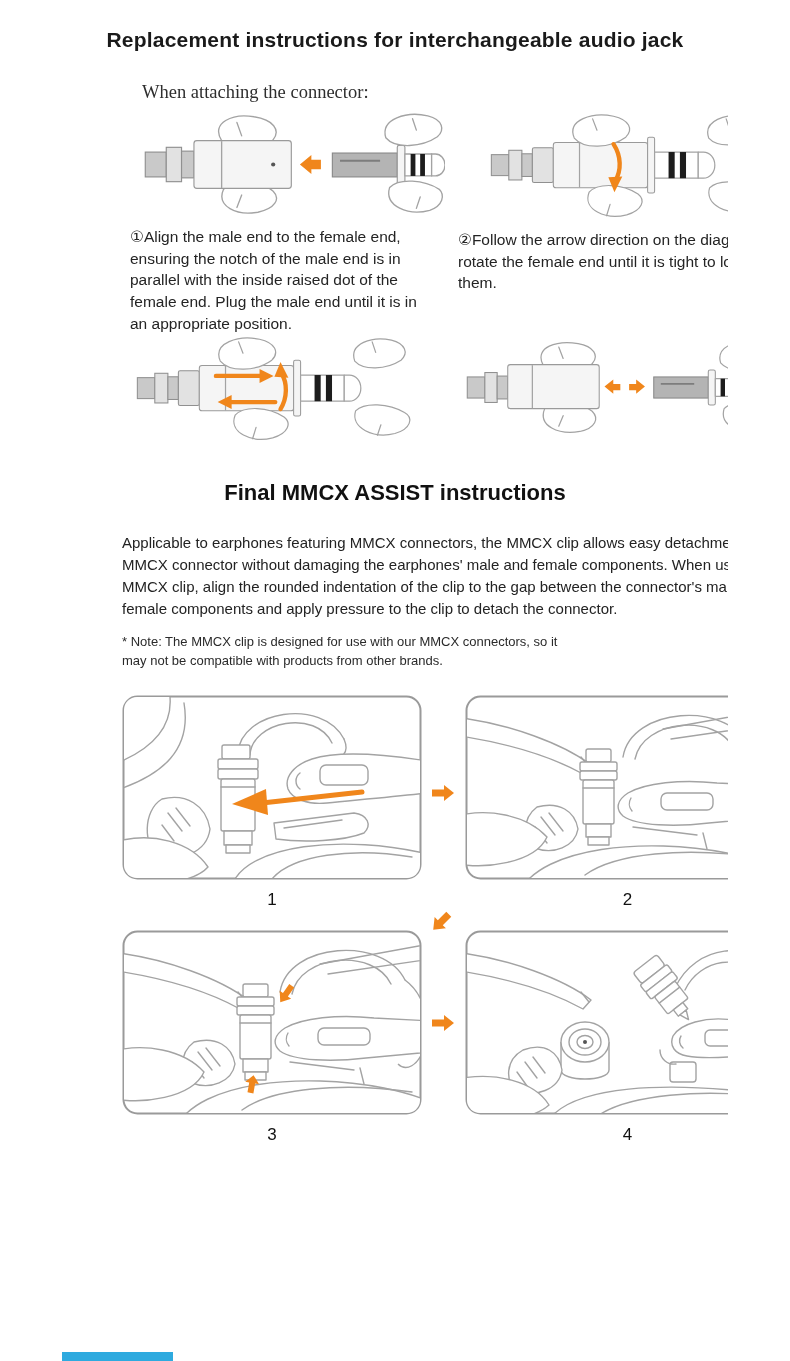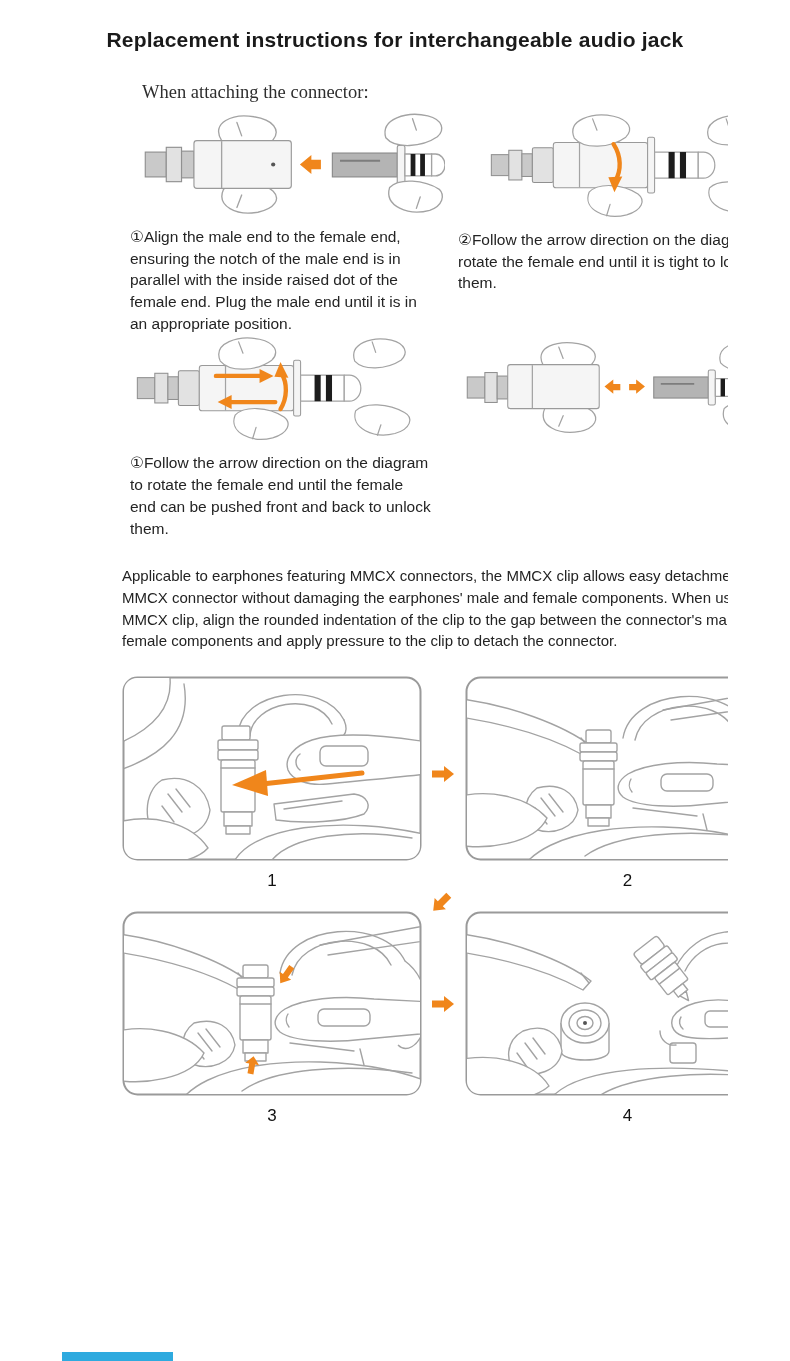--- a/index.html
+++ b/index.html
@@ -205,21 +205,20 @@
         <use href="#asm"></use>
         <g>
           <line class="oas" x1="98" y1="48" x2="150" y2="48"></line>
           <polygon class="oa" points="148,40 164,48 148,56"></polygon>
           <line class="oas" x1="166" y1="78" x2="114" y2="78"></line>
           <polygon class="oa" points="116,70 100,78 116,86"></polygon>
           <path class="oas" d="M172,86 C180,73 180,56 173,45"></path>
           <polygon class="oa" points="165,49 172,32 181,50"></polygon>
         </g>
       </svg>
-      <p class="step">①Follow the arrow direction on the diagram to rotate the female end until the female end can be pushed front and back to unlock them.</p>
     </div>
     <div class="col-r">
       <svg class="diag diag-d" viewBox="0 0 390 108">
         <g>
           <path class="lnw" d="M96,28 C86,8 112,0 136,4 C154,7 160,18 152,27 C136,40 106,42 96,28 Z"></path>
           <path class="ln" d="M114,8 l5,13"></path>
           <path class="lnw" d="M98,78 C90,98 114,108 138,104 C156,100 160,89 152,81 C138,69 108,67 98,78 Z"></path>
           <path class="ln" d="M114,98 l5,-12"></path>
         </g>
         <g>
@@ -245,21 +244,23 @@
         <g>
           <path class="lnw" d="M298,26 C292,6 320,-2 342,3 C358,7 360,18 352,25 C336,36 308,38 298,26 Z"></path>
           <path class="ln" d="M326,6 l4,12"></path>
           <path class="lnw" d="M302,78 C296,98 322,108 344,102 C360,97 362,86 354,80 C338,70 312,68 302,78 Z"></path>
           <path class="ln" d="M330,100 l4,-12"></path>
         </g>
       </svg>
     </div>
   </div>
 
+  <h2 class="center">Final MMCX ASSIST instructions</h2>
   <p class="para">Applicable to earphones featuring MMCX connectors, the MMCX clip allows easy detachment of the MMCX connector without damaging the earphones' male and female components. When using the MMCX clip, align the rounded indentation of the clip to the gap between the connector's male and female components and apply pressure to the clip to detach the connector.</p>
+  <p class="note">* Note: The MMCX clip is designed for use with our MMCX connectors, so it may not be compatible with products from other brands.</p>
 
   <div class="panels">
 
     <figure>
       <svg viewBox="0 0 300 185" width="300" height="185">
         <clipPath id="p1c">
             <rect x="2" y="2" width="296" height="181" rx="13"></rect>
           </clipPath>
         <rect class="pborder" x="1.5" y="1.5" width="297" height="182" rx="14"></rect>
         <g clip-path="url(#p1c)">

